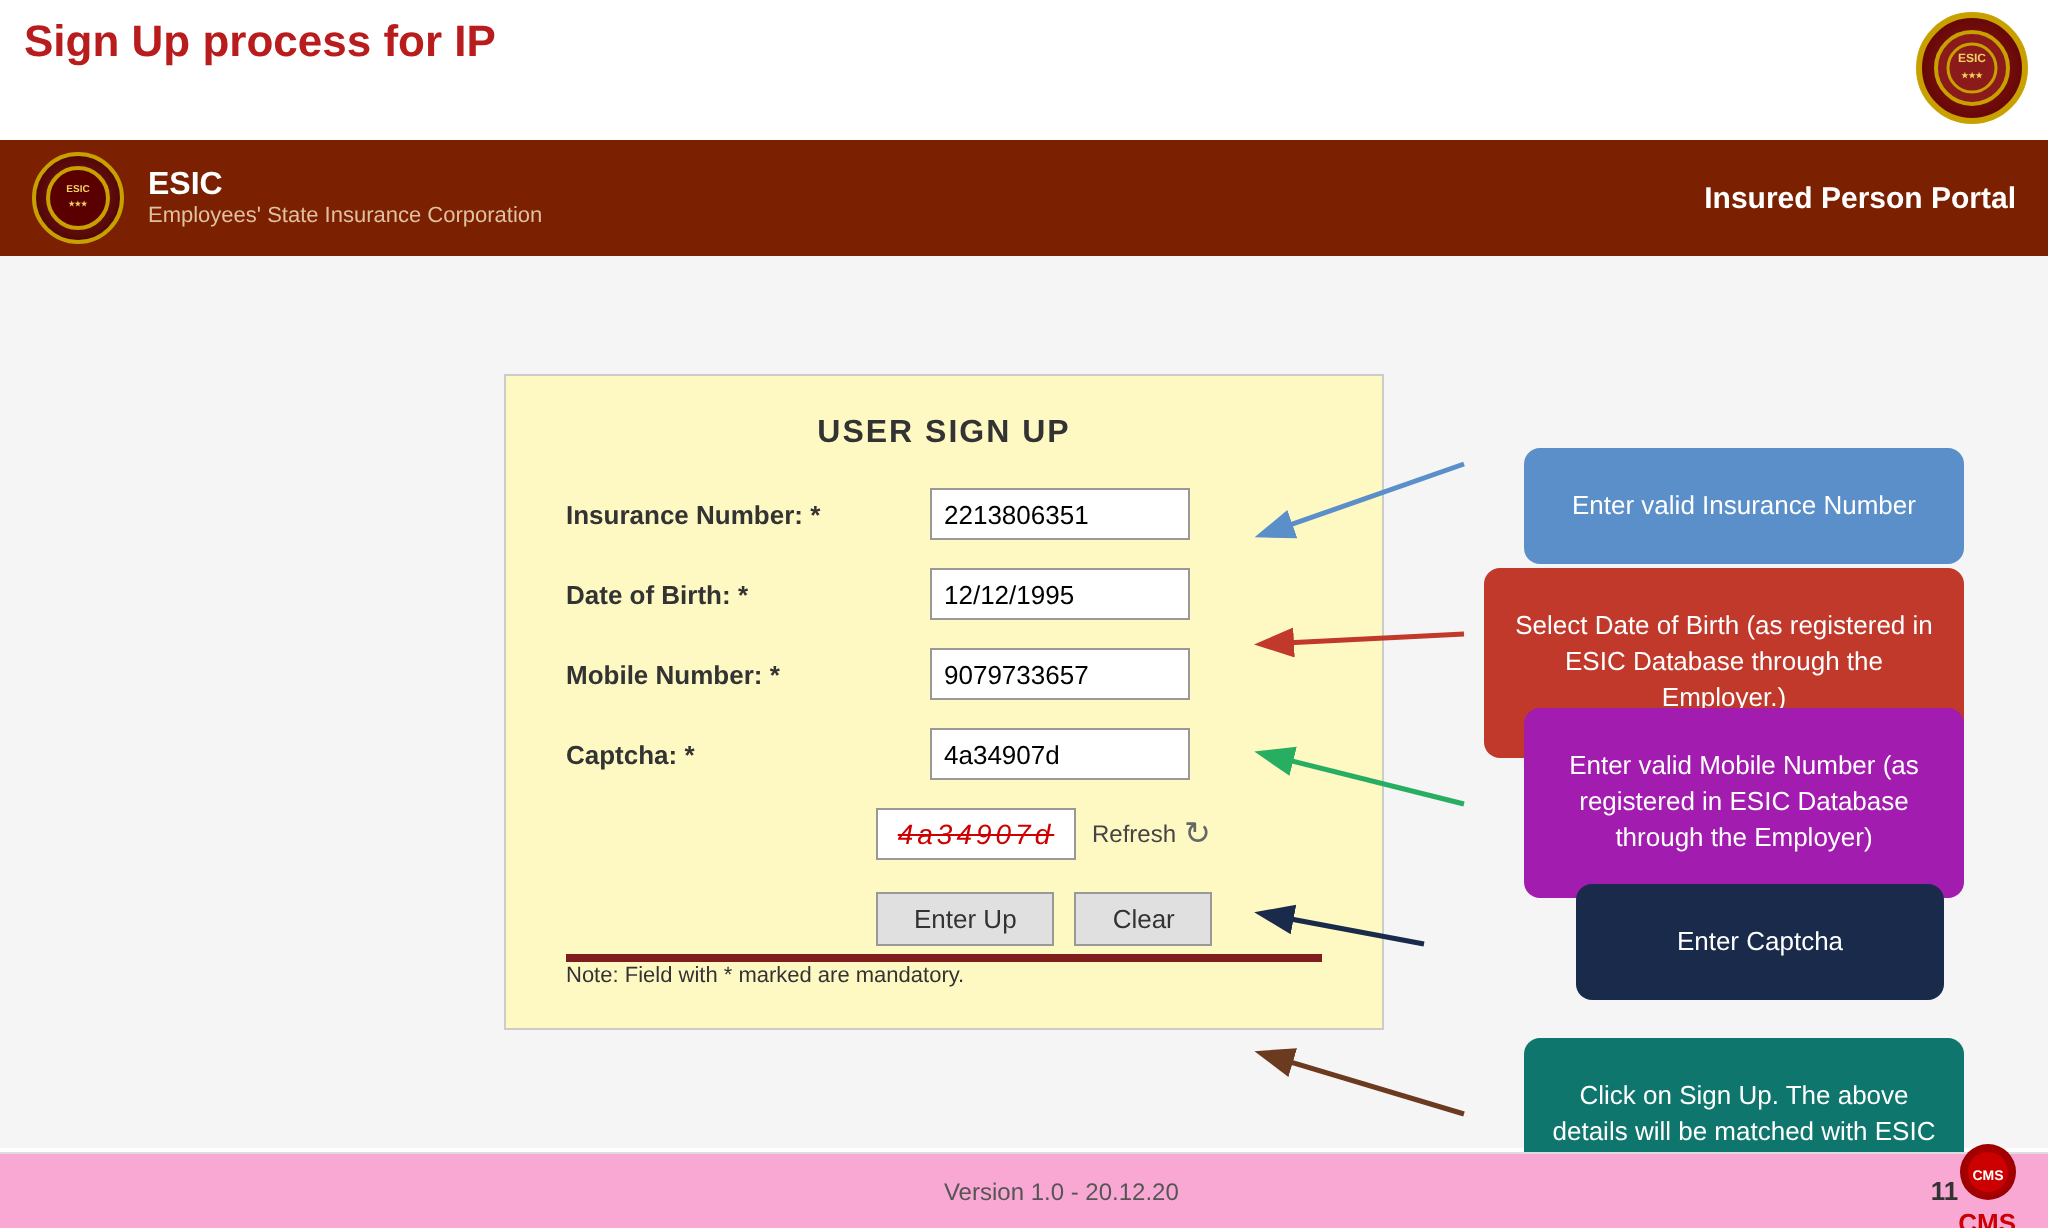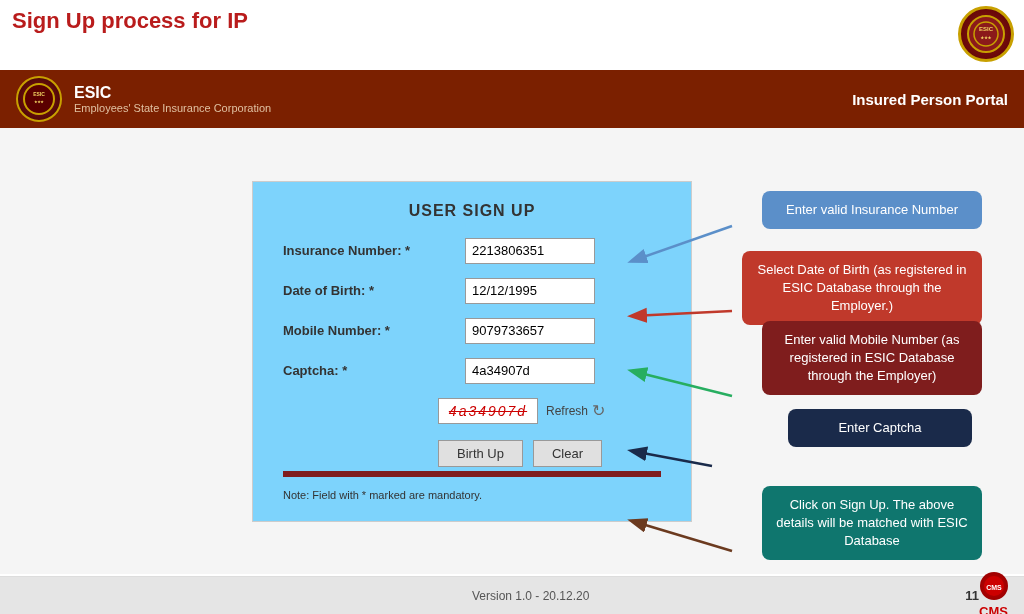--- a/index.html
+++ b/index.html
@@ -103,21 +103,21 @@
       background: #f5f5f5;
       display: flex;
       align-items: center;
       justify-content: center;
     }
 
     
     .form-container {
       position: relative;
       width: 440px;
-      background: #7dd3fc;
+      background: #fef9c3;
       border: 1px solid #ccc;
       padding: 20px 30px 20px 30px;
       left: -40px;
     }
 
     .form-title {
       text-align: center;
       font-size: 16px;
       font-weight: bold;
       color: #333;
@@ -202,52 +202,53 @@
       border: 1px solid #999;
       font-size: 13px;
       cursor: pointer;
       color: #333;
     }
 
     .note-text {
       font-size: 11px;
       color: #333;
       margin-top: 4px;
-      border-top: 6px solid #7f1d1d;
-      padding-top: 12px;
+      border-top: 4px solid #7f1d1d;
+      padding-top: 1px;
     }
 
     
     .callout {
       position: absolute;
       border-radius: 8px;
-      padding: 10px 14px;
+      padding: 20px 14px;
       color: #fff;
       font-size: 13px;
       font-weight: normal;
       text-align: center;
       line-height: 1.4;
+      margin-top: 27px;
     }
 
     .callout-blue {
       background: #5b8fc9;
       width: 220px;
       top: 10px;
       right: -250px;
     }
 
     .callout-red {
       background: #c0392b;
       width: 240px;
       top: 70px;
       right: -250px;
     }
 
     .callout-green {
-      background: #7f1d1d;
+      background: #a21caf;
       width: 220px;
       top: 140px;
       right: -250px;
     }
 
     .callout-darkblue {
       background: #1a2a4a;
       width: 184px;
       top: 228px;
       right: -240px;
@@ -270,21 +271,21 @@
       pointer-events: none;
     }
 
     
     .footer {
       position: absolute;
       bottom: 0;
       left: 0;
       right: 0;
       height: 38px;
-      background: #e5e5e5;
+      background: #f9a8d4;
       display: flex;
       align-items: center;
       justify-content: space-between;
       padding: 0 16px;
       border-top: 1px solid #ddd;
     }
 
     .footer-version {
       font-size: 12px;
       color: #555;
@@ -383,21 +384,21 @@
       <div class="form-row">
         <div style="width:155px"></div>
         <div class="captcha-image">4a34907d</div>
         <button class="refresh-btn">
           <span>Refresh</span>
           <span class="refresh-icon">↻</span>
         </button>
       </div>
 
       <div class="btn-row">
-        <button class="btn-signup">Birth Up</button>
+        <button class="btn-signup">Enter Up</button>
         <button class="btn-clear">Clear</button>
       </div>
 
       <div class="note-text">Note: Field with * marked are mandatory.</div>
     </div>
 
     <div class="callout callout-blue">Enter valid Insurance Number</div>
 
     <div class="callout callout-red">Select Date of Birth (as registered in ESIC  Database through the Employer.)</div>
 

